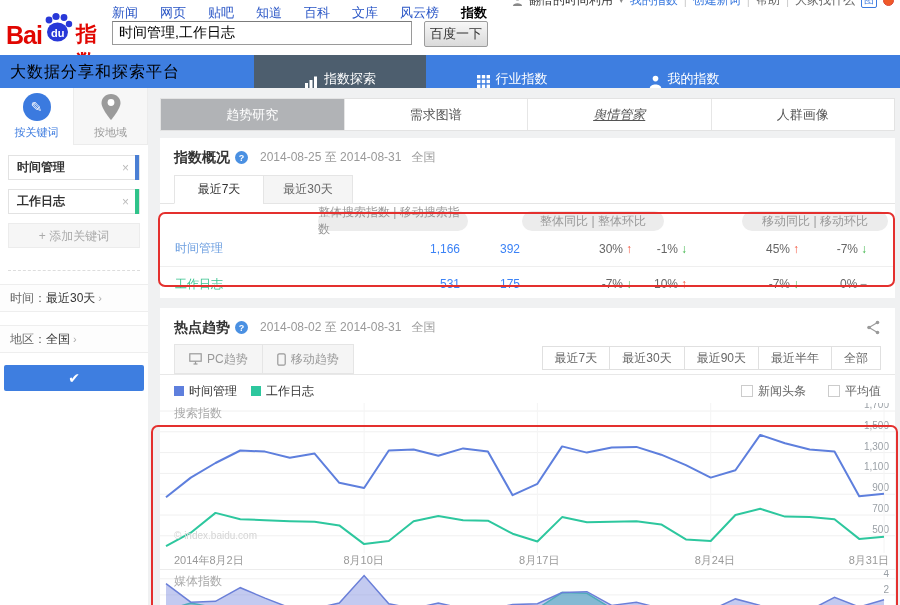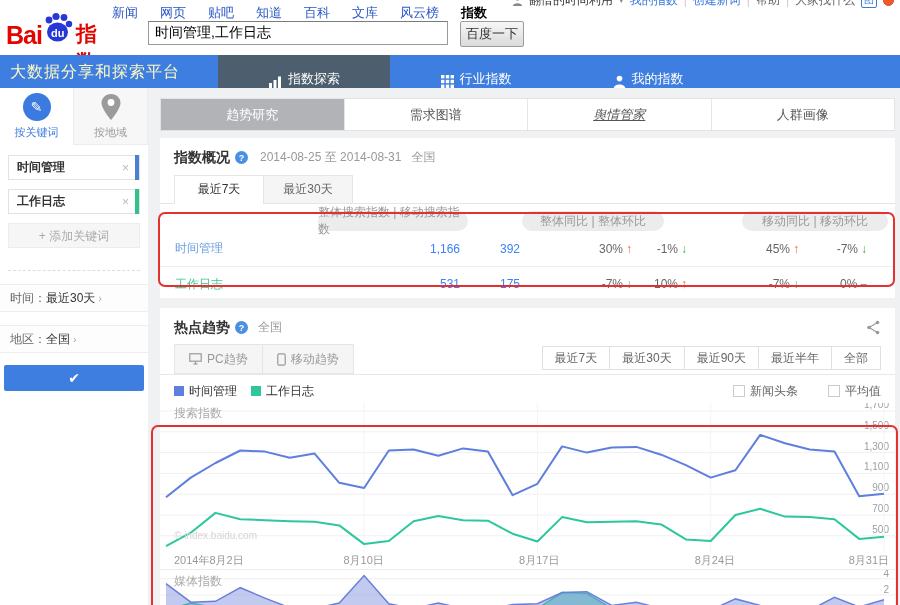--- a/index.html
+++ b/index.html
@@ -23,29 +23,29 @@
   .nav-links span { color:#2a56c6; cursor:pointer; }
   .nav-links .current { color:#000; font-weight:bold; cursor:default; }
 
   .logo { position:absolute; left:42px; top:11px; width:68px; height:40px; cursor:pointer; }
   .logo .bai { position:absolute; left:-36px; top:10px; font-size:25px; font-weight:bold; color:#e10601;
     font-family:"Liberation Sans",sans-serif; letter-spacing:-1px; }
   .logo .paw { position:absolute; left:0px; top:0px; }
   .logo .du { position:absolute; left:9px; top:16px; color:#fff; font-size:11px; font-weight:bold; }
   .logo .suffix { position:absolute; left:34px; top:9px; font-size:21px; font-weight:bold; color:#e10601; }
 
-  .search-row { position:absolute; left:112px; top:21px; display:flex; align-items:flex-start;margin-left:36px; }
+  .search-row { position:absolute; left:112px; top:21px; display:flex; align-items:flex-start; }
   .search-input { width:300px; height:24px; border:1px solid #9a9a9a; border-top-color:#7b7b7b;
     font-size:14px; padding:0 6px; color:#000; outline:none; }
   .search-btn { margin-left:12px; width:64px; height:26px; border:1px solid #9c9c9c; border-radius:2px;
     background:linear-gradient(#f7f7f7,#dadada); font-size:13px; color:#333; cursor:pointer; }
 
   
   #navbar { position:absolute; left:0; top:55px; width:900px; height:33px; background:#3e7ee0; display:flex; }
-  .nav-title { width:218px; color:#fef9c3; font-family:"Liberation Serif","DejaVu Serif",serif;
+  .nav-title { width:254px; color:#000000; font-family:"Liberation Serif","DejaVu Serif",serif;
     font-size:16px; line-height:33px; padding-left:10px; letter-spacing:1px; }
   .nav-tab { width:172px; display:flex; align-items:flex-end; justify-content:center; gap:6px;
     color:#fff; font-size:13px; cursor:pointer; }
   .nav-tab.active { background:#4d5e6e; }
 
   
   #sidebar { position:absolute; left:0; top:88px; width:148px; height:517px; background:#fff; }
   .mode-tabs { display:flex; height:57px; }
   .mode-tab { flex:1; display:flex; flex-direction:column; align-items:center; justify-content:center; gap:4px;
     cursor:pointer; background:#f7f7f7; border:1px solid #ececec; border-top:none; }
@@ -121,21 +121,21 @@
   .trend-tab { height:30px; padding:0 14px; display:flex; align-items:center; gap:5px; font-size:12px;
     color:#999; background:#f5f5f5; border:1px solid #e5e5e5; margin-right:-1px; cursor:pointer; }
   .trend-tab.active { background:#fff; border-bottom:1px solid #fff; color:#333; font-weight:bold; }
   .range-btns { margin-left:auto; display:flex; margin-bottom:4px; }
   .range-btn { height:24px; padding:0 12px; border:1px solid #e0e0e0; margin-left:-1px; background:#fff;
     color:#666; font-size:12px; display:flex; align-items:center; cursor:pointer; }
 
   .legend-row { height:24px; display:flex; align-items:center; padding:0 14px; margin-top:4px; }
   .legend-item { display:flex; align-items:center; gap:5px; margin-right:14px; color:#333; font-size:12px; }
   .legend-swatch { width:10px; height:10px; display:inline-block; }
-  .cb-group { margin-left:auto; display:flex; gap:30px; }
+  .cb-group { margin-left:auto; display:flex; gap:22px; }
   .cb-item { display:flex; align-items:center; gap:5px; color:#666; cursor:pointer; }
   .cb-box { width:12px; height:12px; border:1px solid #ccc; background:#fff; }
 
   .chart-wrap { position:relative; height:150px; }
   .chart-label { position:absolute; left:14px; top:2px; color:#aaa; font-size:12px; z-index:2; }
   .watermark { position:absolute; left:14px; bottom:12px; color:#d5d5d5; font-size:10px; z-index:2; }
   .x-labels { position:relative; height:16px; color:#999; font-size:11px; }
   .x-lab { position:absolute; top:0; white-space:nowrap; }
 
   .media-wrap { position:relative; height:46px; border-top:1px solid #ececec; }
@@ -337,20 +337,21 @@
           <span>0%</span><span class="arr">–</span></div>
         <div></div>
       </div>
     </div>
   </div>
 
   <div class="card" id="card-trend">
     <div class="card-head">
       <span class="card-title">热点趋势</span>
       <span class="q-icon">?</span>
+      <span class="head-date">2014-08-02 至 2014-08-31</span>
       <span class="head-region">全国</span>
       <svg class="share-icon" width="15" height="15" viewBox="0 0 15 15">
         <circle cx="11.5" cy="2.5" r="1.8" fill="#9a9a9a"></circle>
           <circle cx="3" cy="7.5" r="1.8" fill="#9a9a9a"></circle>
           <circle cx="11.5" cy="12.5" r="1.8" fill="#9a9a9a"></circle>
         <line x1="3" y1="7.5" x2="11.5" y2="2.5" stroke="#9a9a9a" stroke-width="1.2"></line>
         <line x1="3" y1="7.5" x2="11.5" y2="12.5" stroke="#9a9a9a" stroke-width="1.2"></line>
       </svg>
     </div>
 

